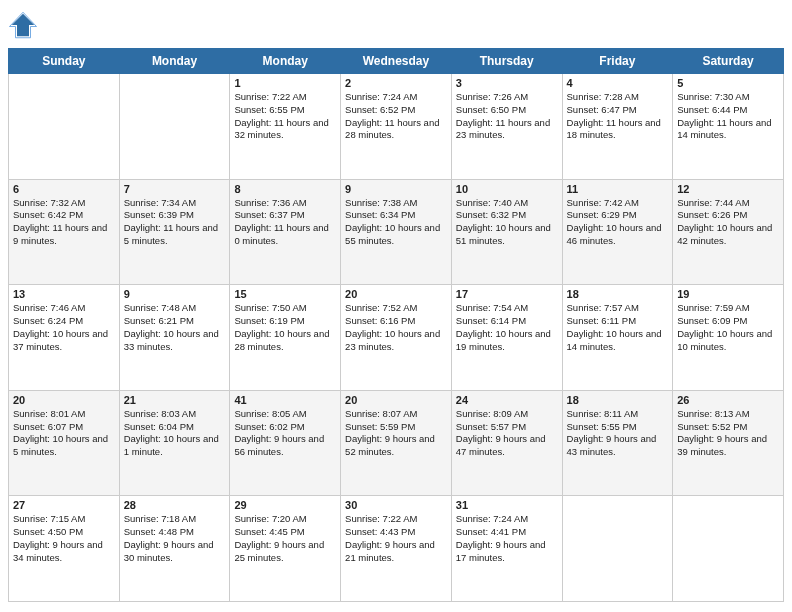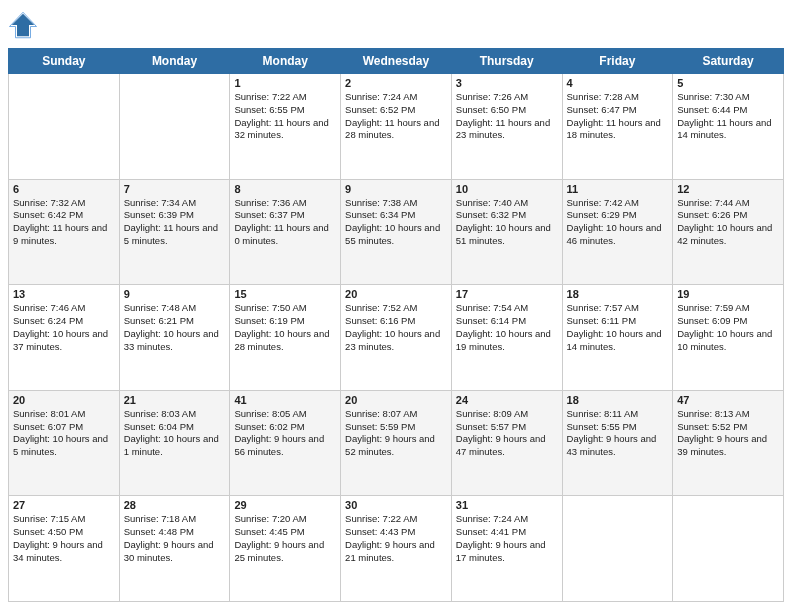--- a/index.html
+++ b/index.html
@@ -237,21 +237,21 @@
           </td>
           <td>
             <span class="day-num">24</span>
             <div class="cell-content">Sunrise: 8:09 AM<br>Sunset: 5:57 PM<br>Daylight: 9 hours and 47 minutes.</div>
           </td>
           <td>
             <span class="day-num">18</span>
             <div class="cell-content">Sunrise: 8:11 AM<br>Sunset: 5:55 PM<br>Daylight: 9 hours and 43 minutes.</div>
           </td>
           <td>
-            <span class="day-num">47</span>
+            <span class="day-num">26</span>
             <div class="cell-content">Sunrise: 8:13 AM<br>Sunset: 5:52 PM<br>Daylight: 9 hours and 39 minutes.</div>
           </td>
         </tr>
         <tr>
           <td>
             <span class="day-num">27</span>
             <div class="cell-content">Sunrise: 7:15 AM<br>Sunset: 4:50 PM<br>Daylight: 9 hours and 34 minutes.</div>
           </td>
           <td>
             <span class="day-num">28</span>

